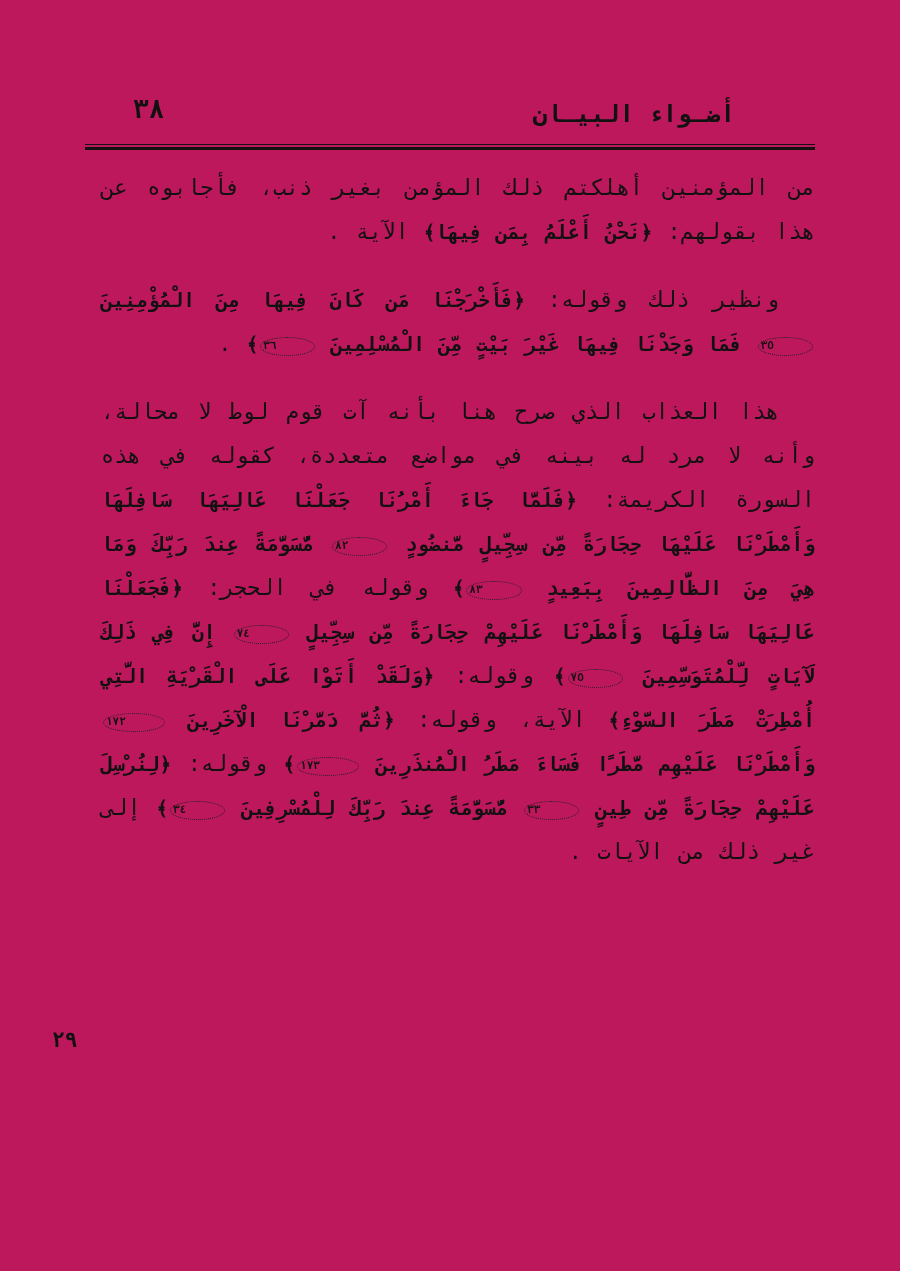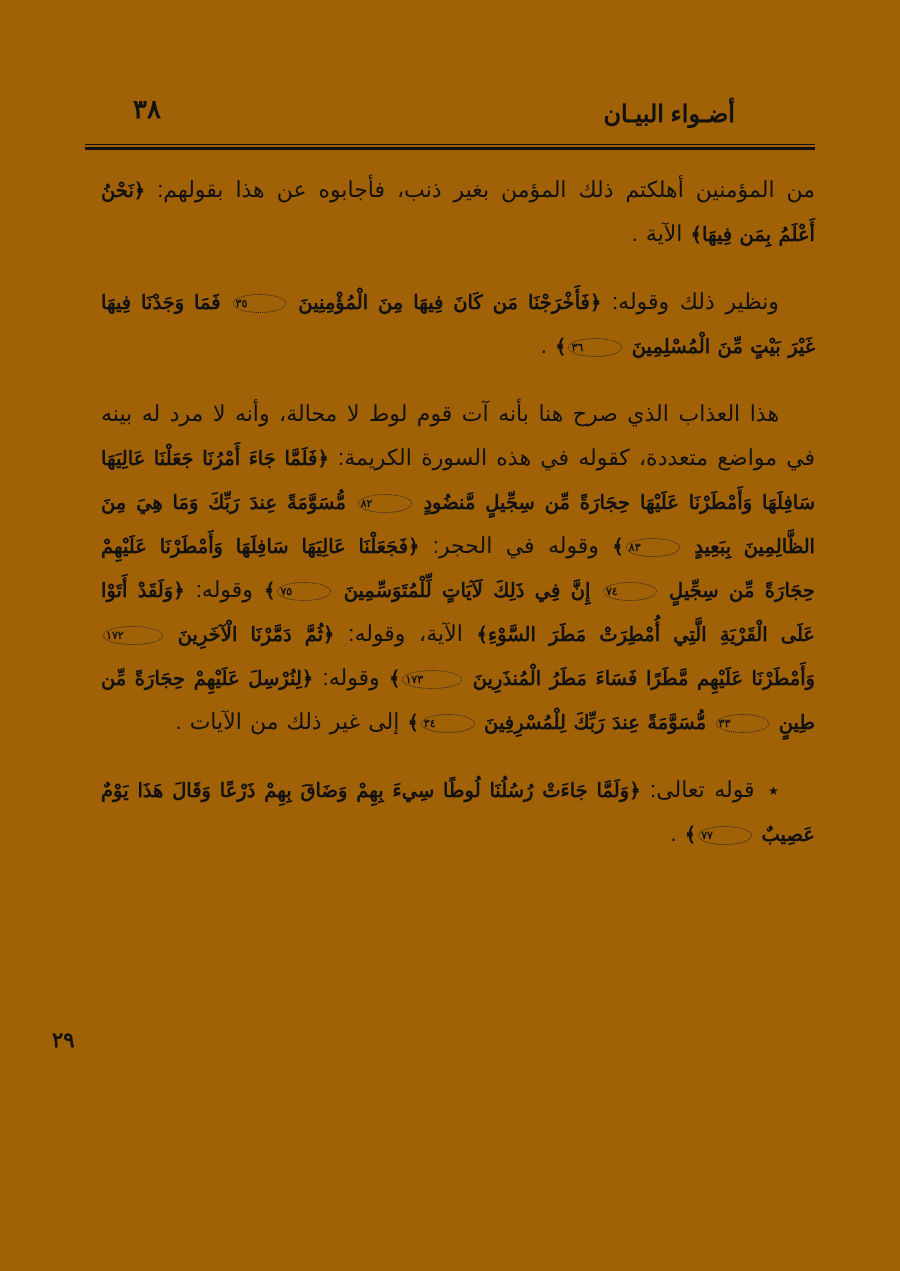--- a/index.html
+++ b/index.html
@@ -1,22 +1,22 @@
 <!DOCTYPE html>
 <html lang="ar" dir="rtl"><head>
 <meta charset="utf-8">
 <style>
   html,body{margin:0;padding:0;background:#e8e8e8;}
   .page{
     position:relative;
     width:900px;height:1271px;
     margin:0 auto;
-    background:#a16207;
+    background:#be185d;
     color:#111;
-    font-family:Liberation Sans, sans-serif;
+    font-family:Liberation Mono, monospace;
     direction:rtl;
     overflow:hidden;
     box-sizing:border-box;
   }
   
   .header{position:absolute;top:92px;right:85px;left:85px;height:58px;}
   .page-number{
     position:absolute;left:48px;top:2px;
     font-size:26px;font-weight:bold;letter-spacing:2px;
   }
@@ -79,18 +79,17 @@
   <div class="header">
     <div class="page-number">٣٨</div>
     <div class="book-title">أضـواء البيـان</div>
     <div class="header-rule"></div>
   </div>
 
   <div class="text-body">
       <p class="para"><span>من المؤمنين أهلكتم ذلك المؤمن بغير ذنب، فأجابوه عن هذا بقولهم: </span><span class="quran">﴿نَحْنُ أَعْلَمُ بِمَن فِيهَا﴾</span><span> الآية .</span></p>
       <p class="para indent"><span>ونظير ذلك وقوله: </span><span class="quran">﴿فَأَخْرَجْنَا مَن كَانَ فِيهَا مِنَ الْمُؤْمِنِينَ </span><span class="ayah">٣٥</span><span class="quran"> فَمَا وَجَدْنَا فِيهَا غَيْرَ بَيْتٍ مِّنَ الْمُسْلِمِينَ </span><span class="ayah">٣٦</span><span class="quran">﴾</span><span> .</span></p>
       <p class="para indent"><span>هذا العذاب الذي صرح هنا بأنه آت قوم لوط لا محالة، وأنه لا مرد له بينه في مواضع متعددة، كقوله في هذه السورة الكريمة: </span><span class="quran">﴿فَلَمَّا جَاءَ أَمْرُنَا جَعَلْنَا عَالِيَهَا سَافِلَهَا وَأَمْطَرْنَا عَلَيْهَا حِجَارَةً مِّن سِجِّيلٍ مَّنضُودٍ </span><span class="ayah">٨٢</span><span class="quran"> مُّسَوَّمَةً عِندَ رَبِّكَ وَمَا هِيَ مِنَ الظَّالِمِينَ بِبَعِيدٍ </span><span class="ayah">٨٣</span><span class="quran">﴾</span><span> وقوله في الحجر: </span><span class="quran">﴿فَجَعَلْنَا عَالِيَهَا سَافِلَهَا وَأَمْطَرْنَا عَلَيْهِمْ حِجَارَةً مِّن سِجِّيلٍ </span><span class="ayah">٧٤</span><span class="quran"> إِنَّ فِي ذَلِكَ لَآيَاتٍ لِّلْمُتَوَسِّمِينَ </span><span class="ayah">٧٥</span><span class="quran">﴾</span><span> وقوله: </span><span class="quran">﴿وَلَقَدْ أَتَوْا عَلَى الْقَرْيَةِ الَّتِي أُمْطِرَتْ مَطَرَ السَّوْءِ﴾</span><span> الآية، وقوله: </span><span class="quran">﴿ثُمَّ دَمَّرْنَا الْآخَرِينَ </span><span class="ayah">١٧٢</span><span class="quran"> وَأَمْطَرْنَا عَلَيْهِم مَّطَرًا فَسَاءَ مَطَرُ الْمُنذَرِينَ </span><span class="ayah">١٧٣</span><span class="quran">﴾</span><span> وقوله: </span><span class="quran">﴿لِنُرْسِلَ عَلَيْهِمْ حِجَارَةً مِّن طِينٍ </span><span class="ayah">٣٣</span><span class="quran"> مُّسَوَّمَةً عِندَ رَبِّكَ لِلْمُسْرِفِينَ </span><span class="ayah">٣٤</span><span class="quran">﴾</span><span> إلى غير ذلك من الآيات .</span></p>
-      <p class="para indent"><span class="star">٭</span><span> قوله تعالى: </span><span class="quran">﴿وَلَمَّا جَاءَتْ رُسُلُنَا لُوطًا سِيءَ بِهِمْ وَضَاقَ بِهِمْ ذَرْعًا وَقَالَ هَذَا يَوْمٌ عَصِيبٌ </span><span class="ayah">٧٧</span><span class="quran">﴾</span><span> .</span></p>
     </div>
 
   <div class="margin-note">٢٩</div>
 
 </div>
 
 </body></html>

